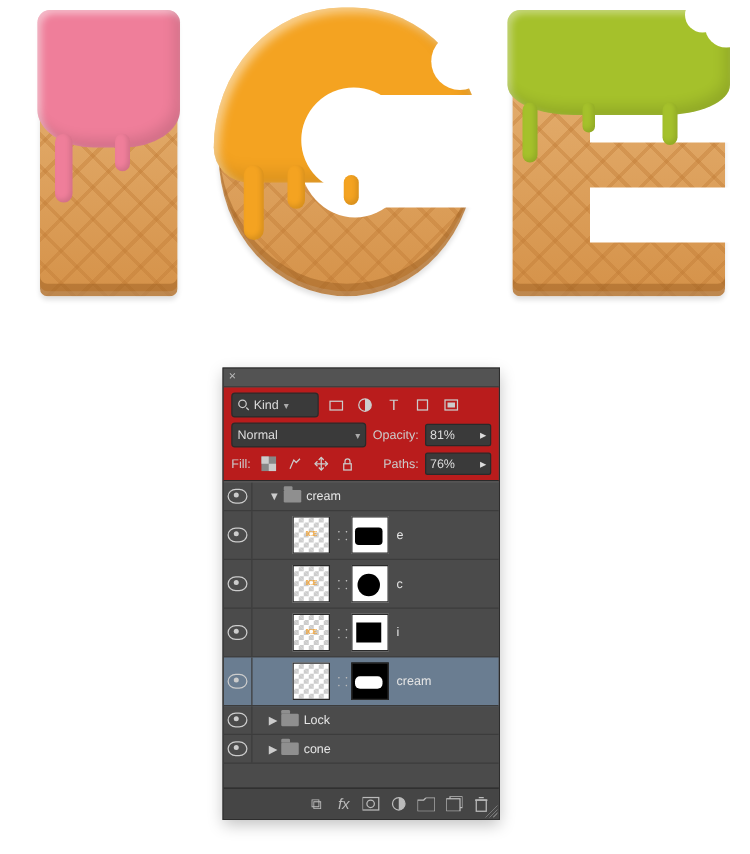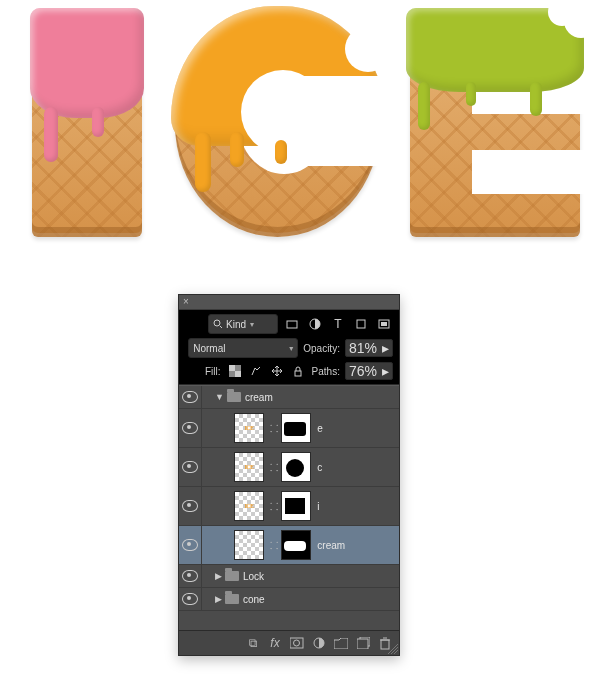--- a/index.html
+++ b/index.html
@@ -139,40 +139,39 @@
     border:1px solid #2a2a2a; border-bottom:1px solid #454545;
     border-radius:3px 3px 0 0;
   }
   .menu-btn{
     margin-left:auto; width:18px; height:18px; margin-right:3px; margin-top:2px;
     display:flex;flex-direction:column;justify-content:center;gap:2px;align-items:center;
     cursor:pointer;
   }
   .menu-btn span{display:block;width:12px;height:2px;background:#bbb;}
   .toolbar{
-    background:#000000; padding:4px 6px; display:flex; flex-direction:column; gap:4px;
+    background:#b91c1c; padding:4px 6px; display:flex; flex-direction:column; gap:4px;
     border-bottom:1px solid #2a2a2a;
-    align-items:flex-end;
   }
   .row{display:flex;align-items:center;gap:5px;}
   .select{
     background:#3a3a3a;border:1px solid #2a2a2a;border-radius:3px;
     height:18px; display:flex; align-items:center; padding:0 4px; font-size:10px;
     color:#ddd;
   }
   .select .caret{margin-left:4px;font-size:8px;color:#aaa;}
   .icon-btn{
     width:18px;height:18px;display:flex;align-items:center;justify-content:center;
     color:#ccc;font-size:12px;cursor:pointer;
   }
   .label{font-size:10px;color:#ccc;}
   .spinner{
     background:#3a3a3a;border:1px solid #2a2a2a;border-radius:2px;
-    height:16px; display:flex; align-items:center; padding:0 3px; font-size:14px;
-    color:#ddd; gap:5px;
+    height:16px; display:flex; align-items:center; padding:0 3px; font-size:10px;
+    color:#ddd; gap:20px;
   }
   .lock-icons{display:flex;gap:3px;align-items:center;}
   .panel-body{
     flex:1; overflow:hidden; background:#4b4b4b;
     border-top:1px solid #5a5a5a;
   }
   .layer-row{
     display:flex; align-items:center; height:38px;
     border-bottom:1px solid #3c3c3c;
     padding-right:6px;

